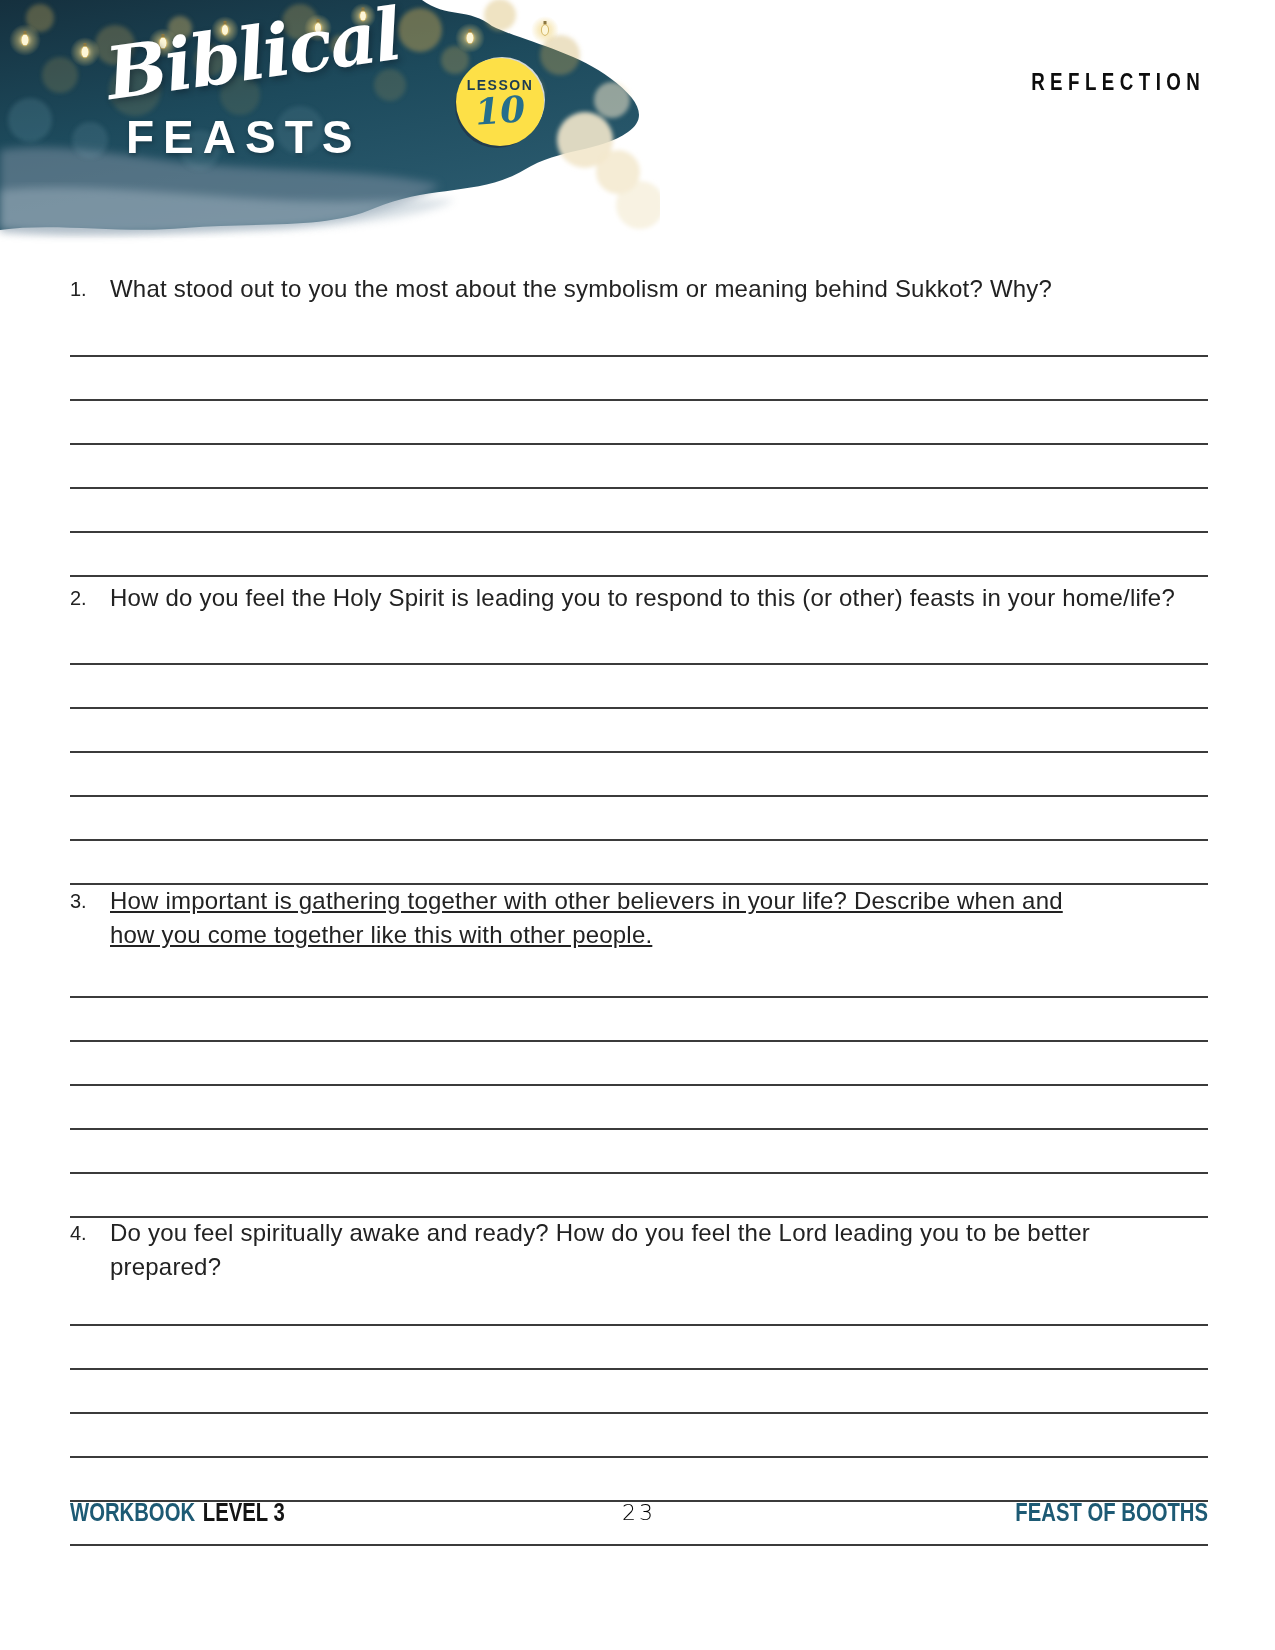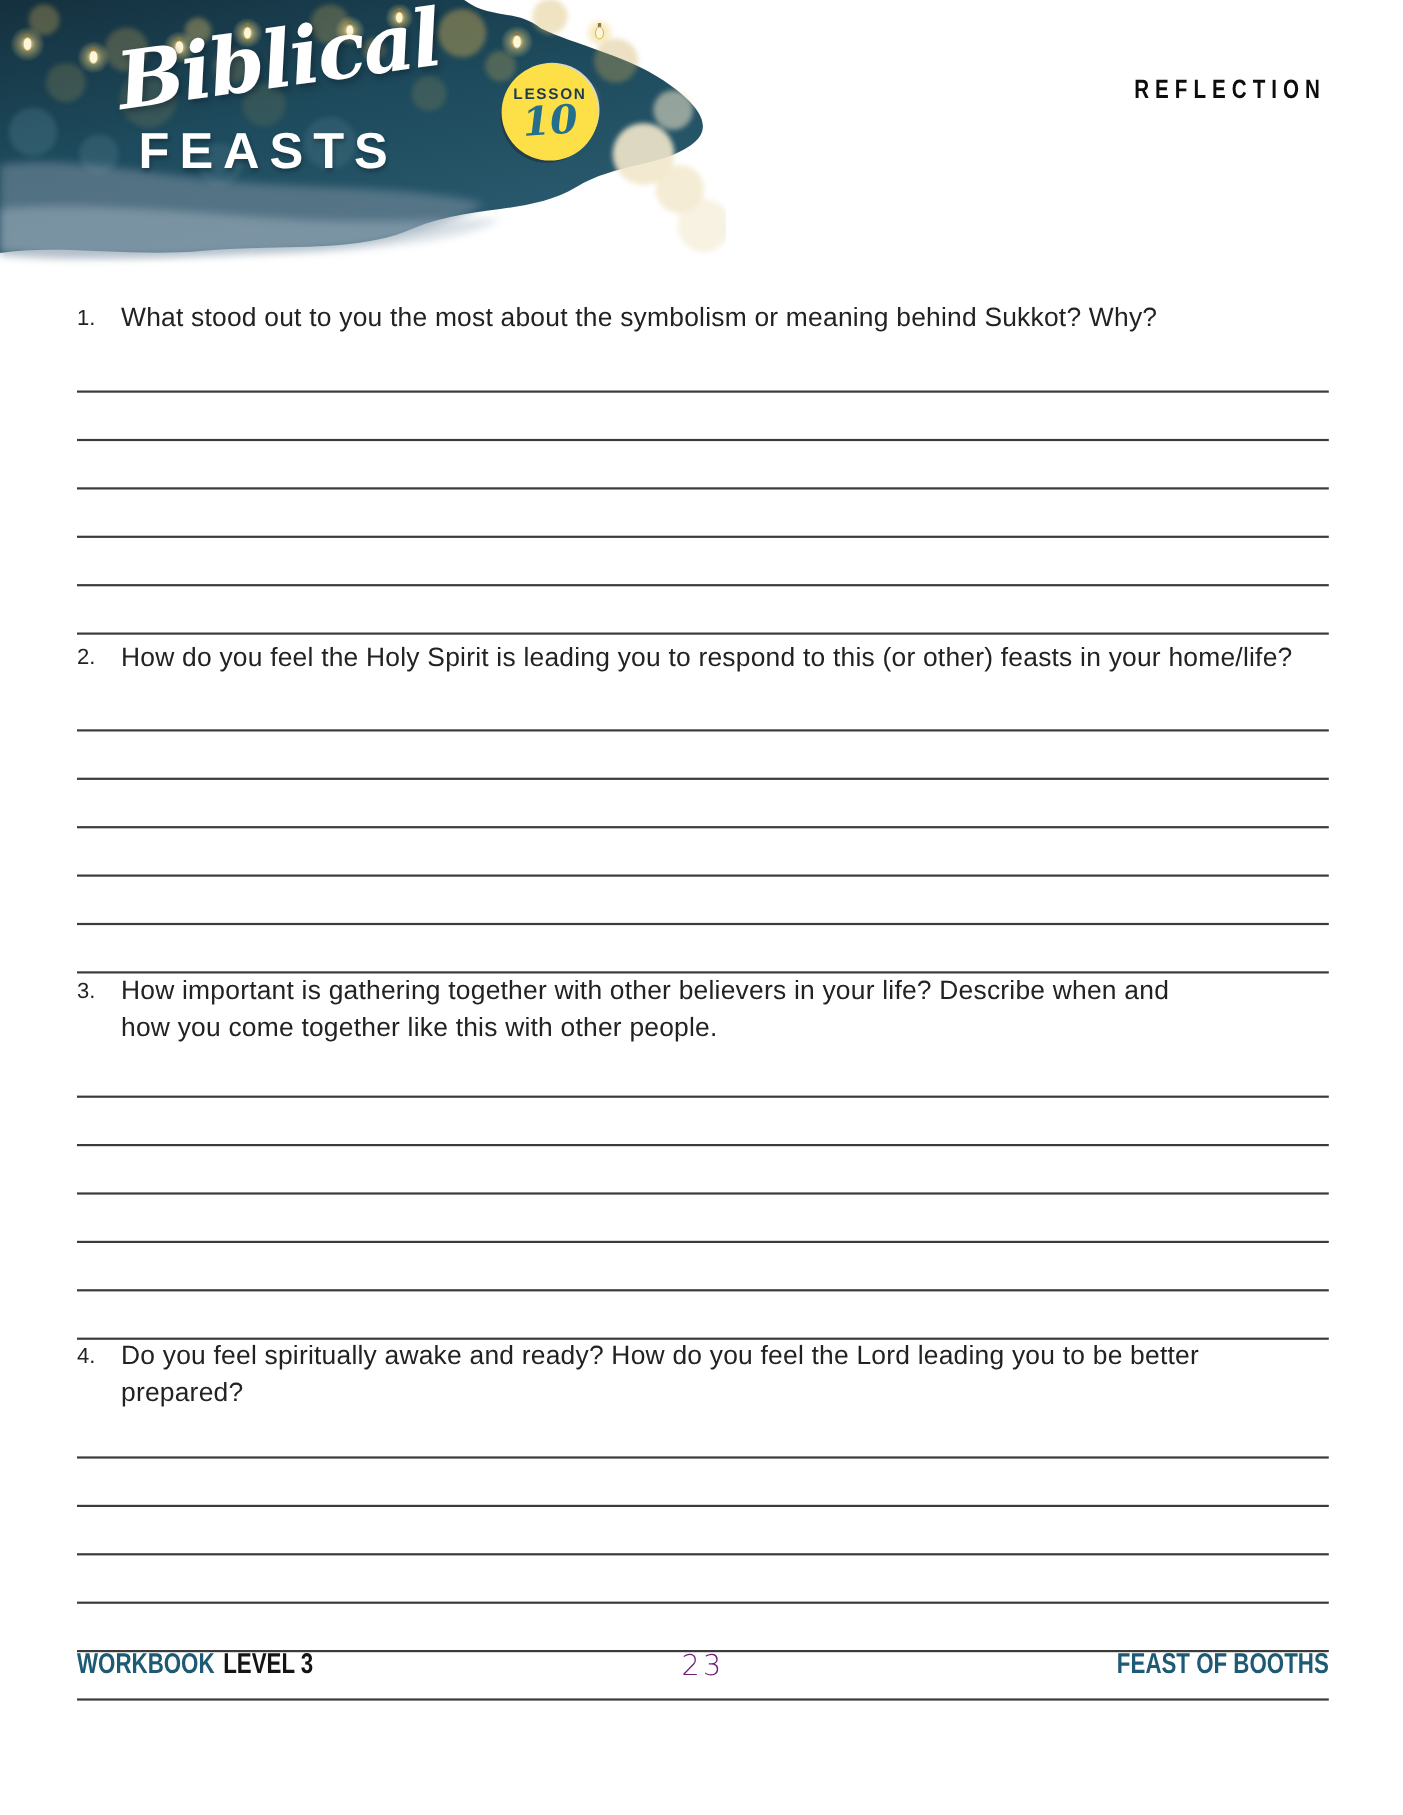--- a/index.html
+++ b/index.html
@@ -33,34 +33,34 @@
     transform:scaleX(.78);transform-origin:right center;white-space:nowrap;
   }
 
   
   .questions{position:absolute;left:70px;top:0;width:1138px;}
   .question-block{position:absolute;left:0;width:1138px;}
   .q1{top:272px;} .q2{top:581px;} .q3{top:884px;} .q4{top:1216px;}
   .q-row{display:flex;align-items:flex-start;}
   .q-num{width:40px;flex:0 0 40px;font-size:20px;line-height:34px;color:#222;}
   .q-text{flex:1;font-size:24px;line-height:34px;color:#222;letter-spacing:.2px;}
-  .q3 .q-text{max-width:1000px;}
+  .q3 .q-text{max-width:1000px;text-decoration:underline;}
   .answer-lines{width:1138px;}
   .q1 .answer-lines{margin-top:7px;}
   .q2 .answer-lines{margin-top:6px;}
   .q3 .answer-lines{margin-top:2px;}
   .q4 .answer-lines{margin-top:-2px;}
   .answer-line{height:42px;border-bottom:2px solid #3b3b3b;}
 
   
   .footer{position:absolute;left:70px;top:1497px;width:1138px;height:32px;}
   .footer-left{position:absolute;left:0;top:0;white-space:nowrap;transform:scaleX(.78);transform-origin:left center;font-size:26px;font-weight:800;}
   .footer-left .wb{color:#1d5a74;}
   .footer-left .lvl{color:#141414;margin-left:10px;}
-  .footer-page{position:absolute;left:0;right:0;top:3px;text-align:center;font-family:"DejaVu Sans",sans-serif;font-size:26px;font-weight:300;color:#701a75;letter-spacing:3px;}
+  .footer-page{position:absolute;left:0;right:0;top:3px;text-align:center;font-family:"DejaVu Sans",sans-serif;font-size:22px;font-weight:300;color:#000000;letter-spacing:3px;}
   .footer-right{position:absolute;right:0;top:0;white-space:nowrap;transform:scaleX(.78);transform-origin:right center;font-size:26px;font-weight:800;color:#1d5a74;}
 </style>
 </head>
 <body>
 
 <div class="header-art">
   <svg width="660" height="248" viewBox="0 0 660 248">
     <defs>
       <linearGradient id="bgGrad" x1="0" y1="0" x2="0.55" y2="1">
         <stop offset="0" stop-color="#15303e"></stop>

